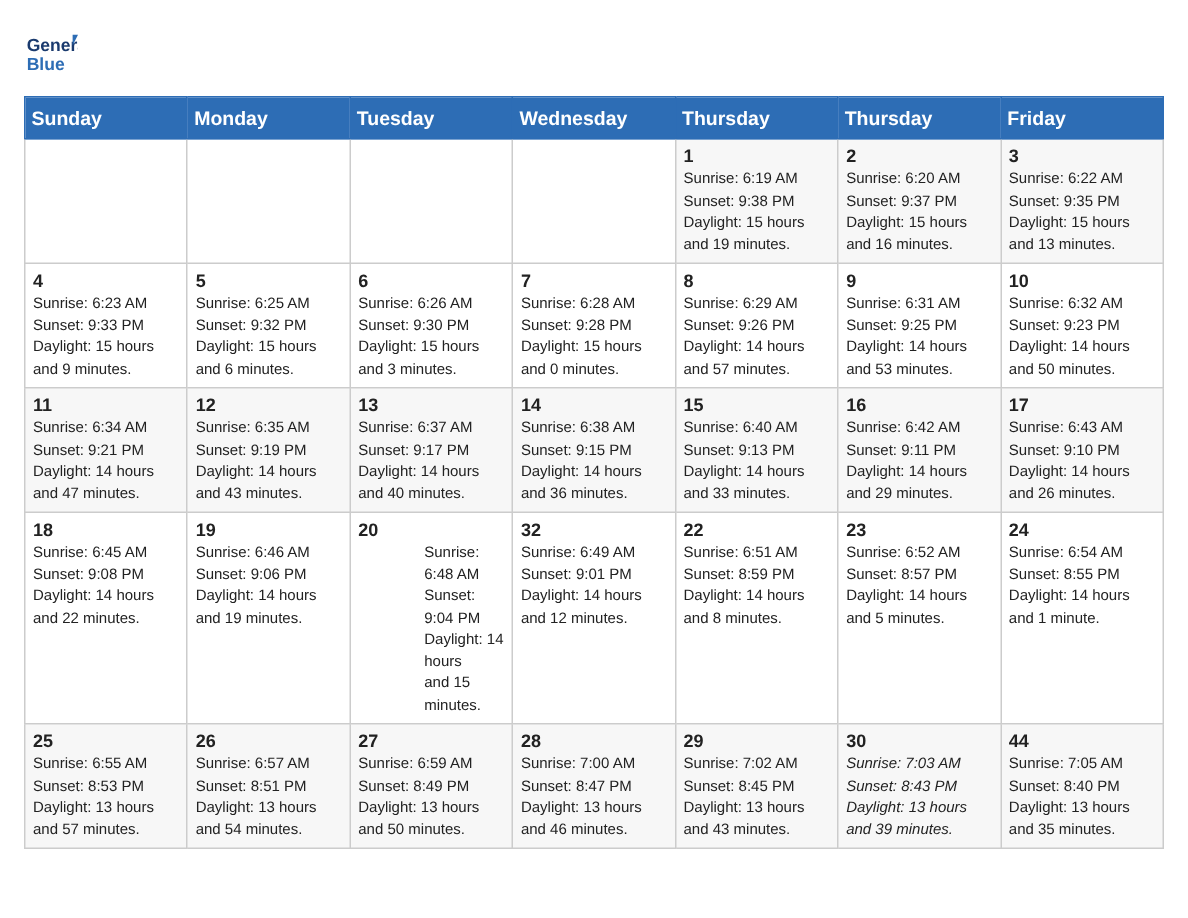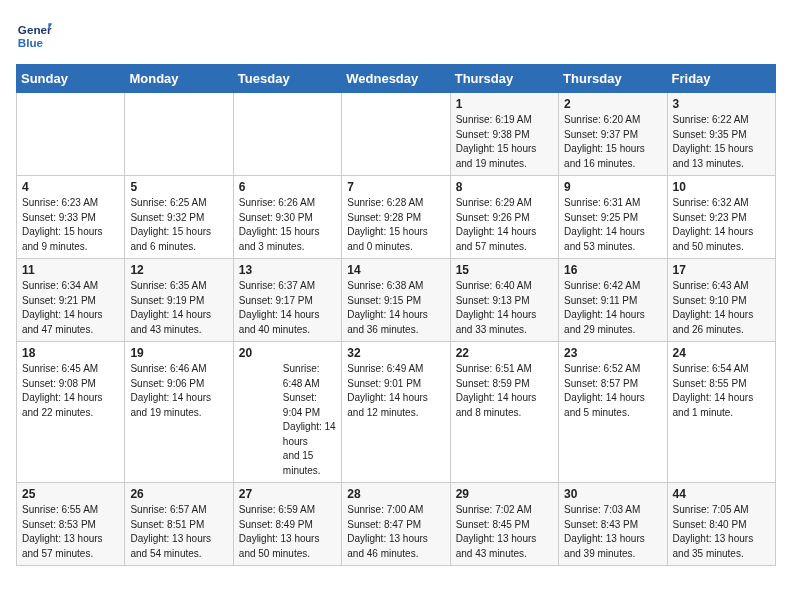--- a/index.html
+++ b/index.html
@@ -324,21 +324,21 @@
         </td>
         <td>
           <span class="day-num">29</span>
           <div class="day-info" style="white-space: pre-line;">Sunrise: 7:02 AM
 Sunset: 8:45 PM
 Daylight: 13 hours
 and 43 minutes.</div>
         </td>
         <td>
           <span class="day-num">30</span>
-          <div class="day-info" style="white-space: pre-line;">Sunrise: 7:03 AM
+          <div class="day-info" style="white-space: pre-line; font-style: italic;">Sunrise: 7:03 AM
 Sunset: 8:43 PM
 Daylight: 13 hours
 and 39 minutes.</div>
         </td>
         <td>
           <span class="day-num">44</span>
           <div class="day-info" style="white-space: pre-line;">Sunrise: 7:05 AM
 Sunset: 8:40 PM
 Daylight: 13 hours
 and 35 minutes.</div>

